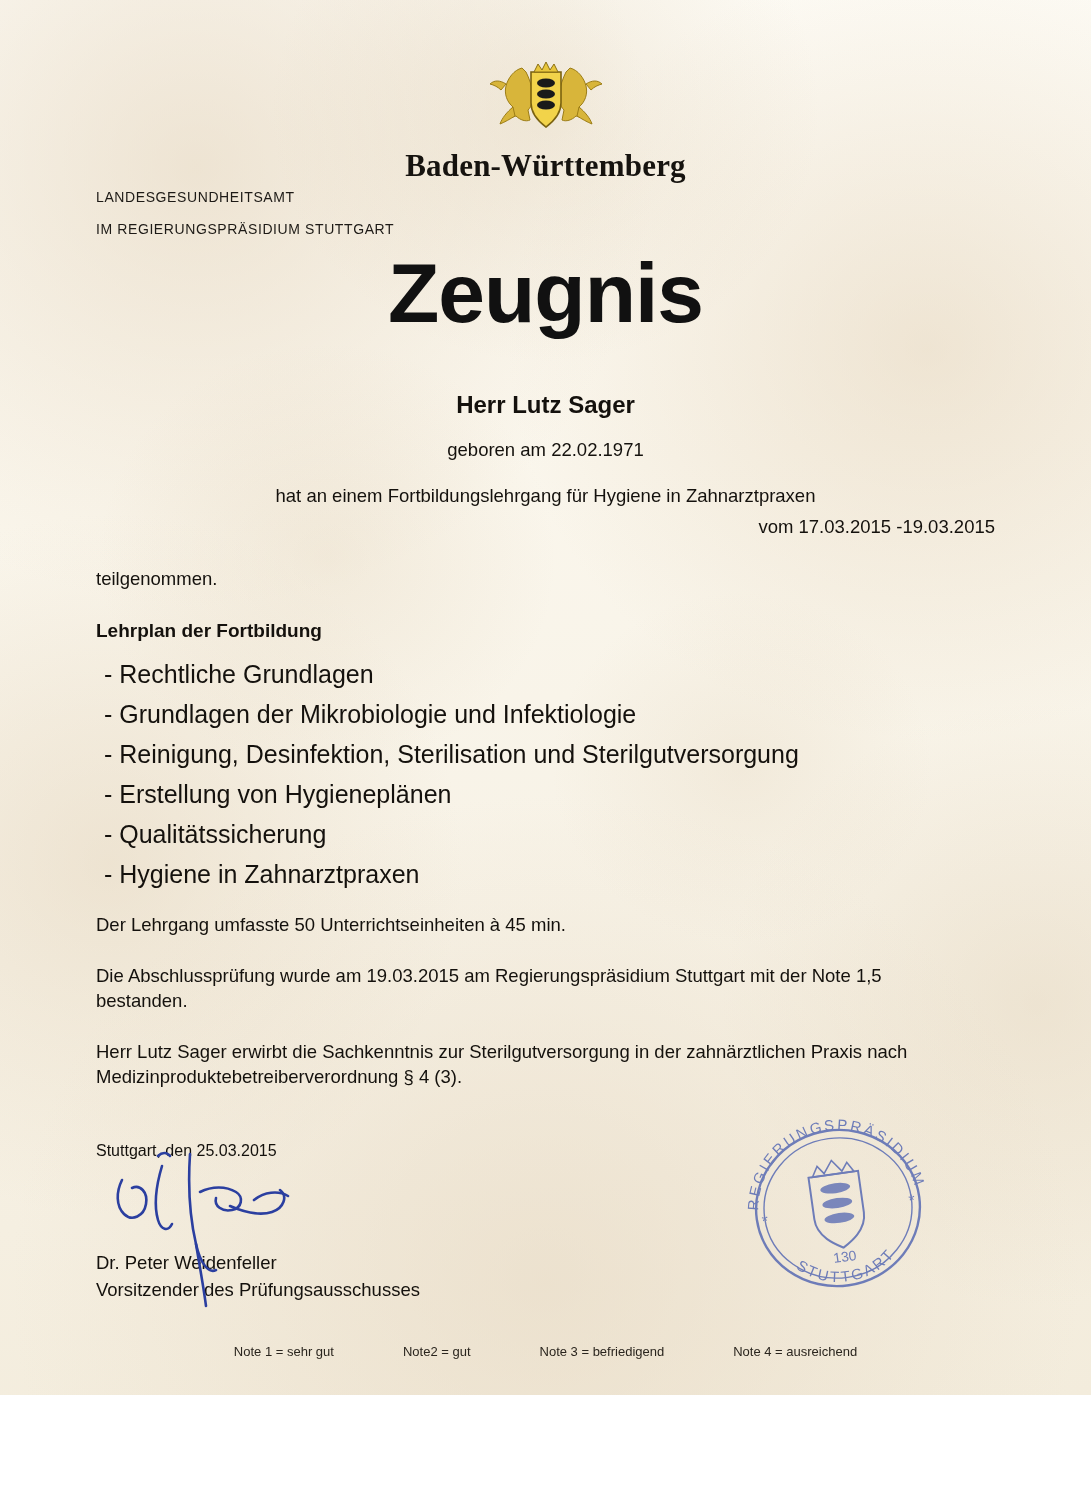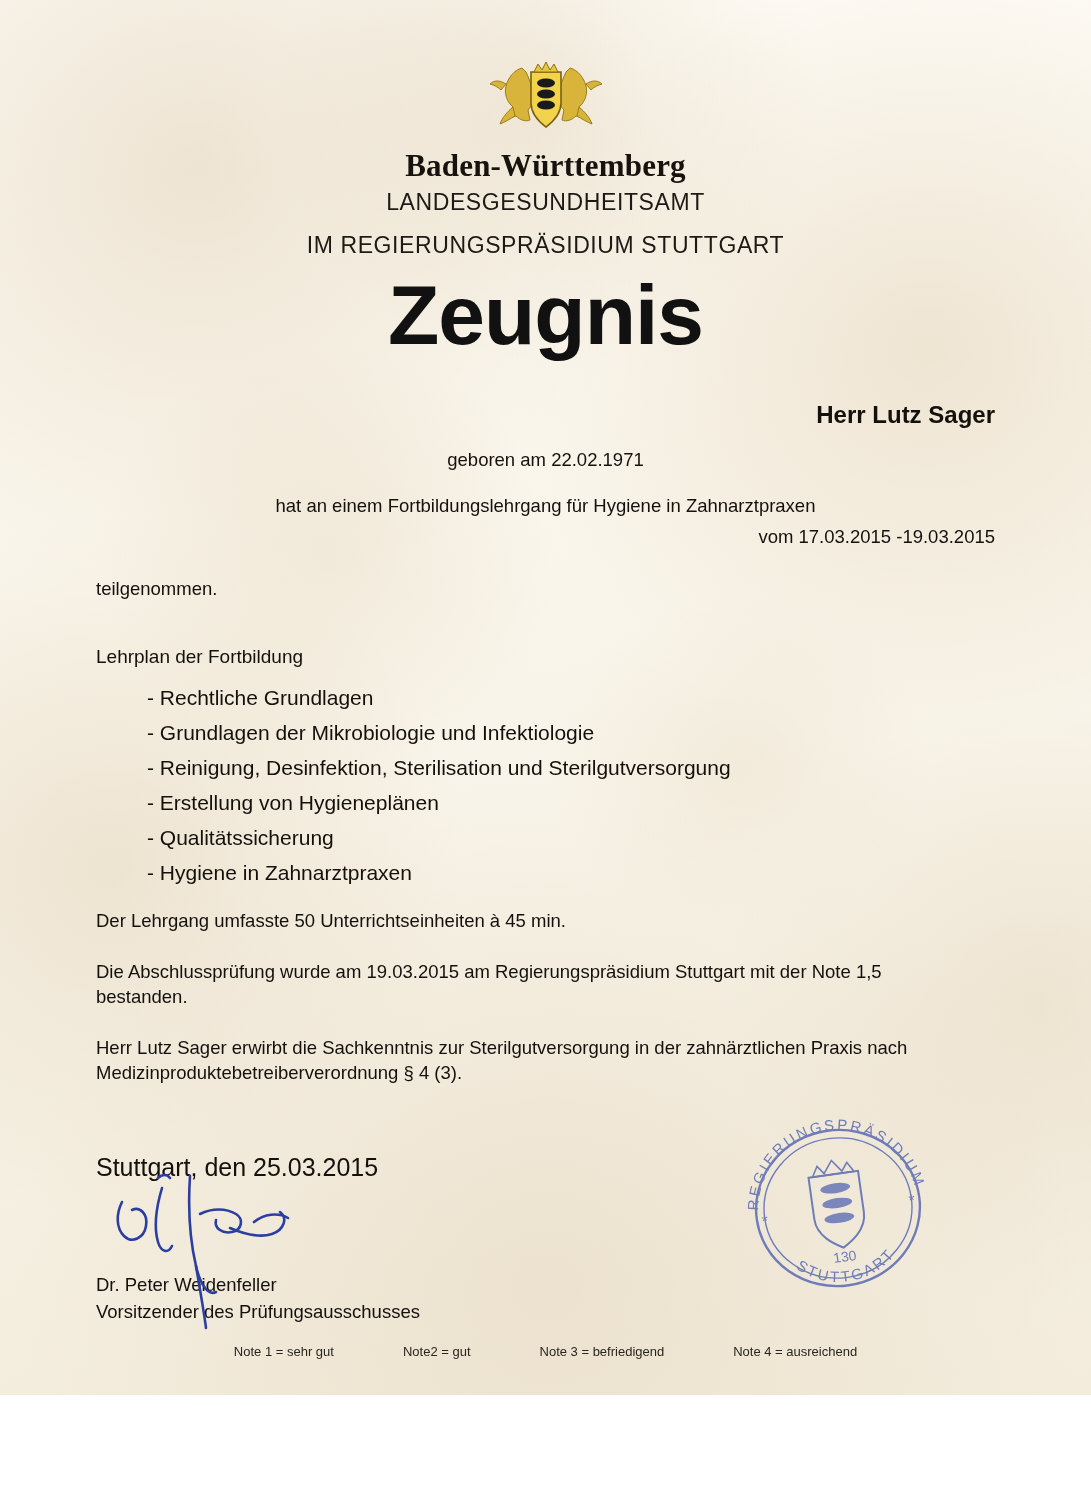--- a/index.html
+++ b/index.html
@@ -51,44 +51,44 @@
   .state-name {
     text-align: center;
     font-family: "Liberation Serif", serif;
     font-weight: bold;
     font-size: 31px;
     color: #16130f;
     letter-spacing: 0.2px;
     margin-top: 8px;
   }
   .org-line {
-    text-align: center;
-    font-size: 23px;
+    text-align: left;
+    font-size: 14px;
     color: #1d1a16;
     letter-spacing: 0.6px;
     margin-top: 5px;
   }
   .org-line.second { margin-top: 16px; }
 
   .doc-title {
     text-align: center;
     font-size: 84px;
     font-weight: bold;
     color: #111111;
     letter-spacing: -1px;
     margin-top: 14px;
     line-height: 1;
   }
 
   .recipient {
-    text-align: right;
+    text-align: center;
     font-size: 24px;
     font-weight: bold;
     color: #14110d;
-    margin-top: 44px;
+    margin-top: 56px;
   }
   .birth {
     text-align: center;
     font-size: 18.5px;
     font-weight: normal;
     color: #14110d;
     margin-top: 20px;
   }
   .course-line {
     text-align: center;
@@ -103,50 +103,49 @@
     margin-top: 9px;
   }
   .participated {
     font-size: 18.5px;
     color: #14110d;
     margin-top: 30px;
   }
 
   .section-heading {
     font-size: 19px;
-    font-weight: normal;
-    color: #14110d;
-    margin-top: 46px;
+    font-weight: bold;
+    color: #14110d;
+    margin-top: 30px;
   }
   ul.curriculum {
     list-style: none;
     margin: 18px 0 0 0;
     padding: 0;
   }
   ul.curriculum li {
-    font-size: 21px;
+    font-size: 25px;
     color: #14110d;
     margin-bottom: 11px;
     padding-left: 8px;
-    margin-left: 43px;
   }
 
   .para {
     font-size: 18.5px;
     color: #14110d;
     margin-top: 24px;
     line-height: 1.35;
     max-width: 820px;
   }
   .para.tight { margin-top: 26px; }
 
   .place-date {
-    font-size: 25px;
-    color: #14110d;
-    margin-top: 67px;
+    font-size: 16px;
+    color: #14110d;
+    margin-top: 52px;
   }
 
   .signature-block {
     margin-top: 92px;
     position: relative;
   }
   .sig-name {
     font-size: 18.5px;
     color: #14110d;
   }

